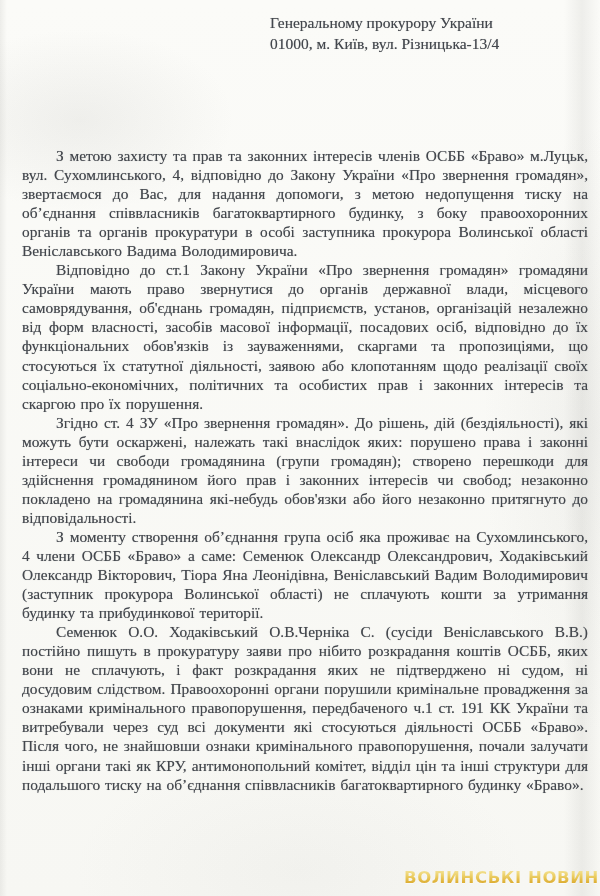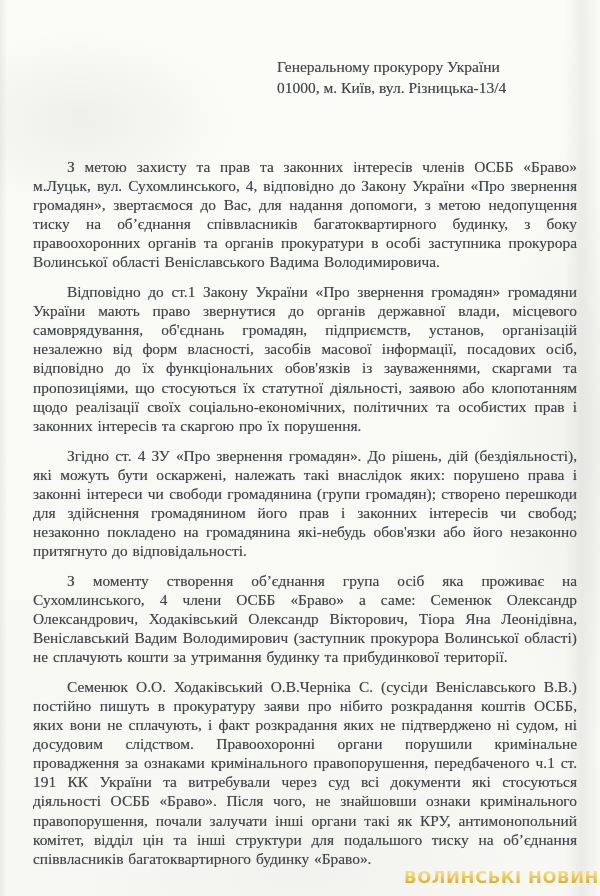--- a/index.html
+++ b/index.html
@@ -24,46 +24,45 @@
       linear-gradient(90deg, rgba(186,186,182,0.22) 0px, rgba(186,186,182,0) 7px),
       linear-gradient(90deg, rgba(250,250,247,0) 94%, rgba(178,178,174,0.18) 97%, rgba(250,250,247,0) 100%),
       linear-gradient(180deg, #fbfbf8 0%, #f7f7f3 100%);
   }
   
   .recipient, .copy-to, .body-text {
     text-shadow: 0 0 0.7px rgba(67,71,77,0.55);
   }
   .recipient {
     position: absolute;
-    left: 277px;
+    left: 270px;
     top: 13px;
     font-size: 15.5px;
     line-height: 20.5px;
     white-space: nowrap;
-    margin-top: 44px;
   }
   .copy-to {
     position: absolute;
     left: 270px;
     top: 70px;
     font-size: 15.5px;
     line-height: 20.5px;
     white-space: nowrap;
   }
   .body-text {
     position: absolute;
     left: 22px;
     top: 146px;
     width: 566px;
     font-size: 15.4px;
     line-height: 19.05px;
     text-align: justify;
   }
   .body-text p {
-    margin: 11px;
+    margin: 0;
     padding: 0;
     text-indent: 34px;
     word-spacing: 1px;
   }
   .watermark {
     position: absolute;
     top: 868px;
     left: 396px;
     width: 198px;
     text-align: right;

